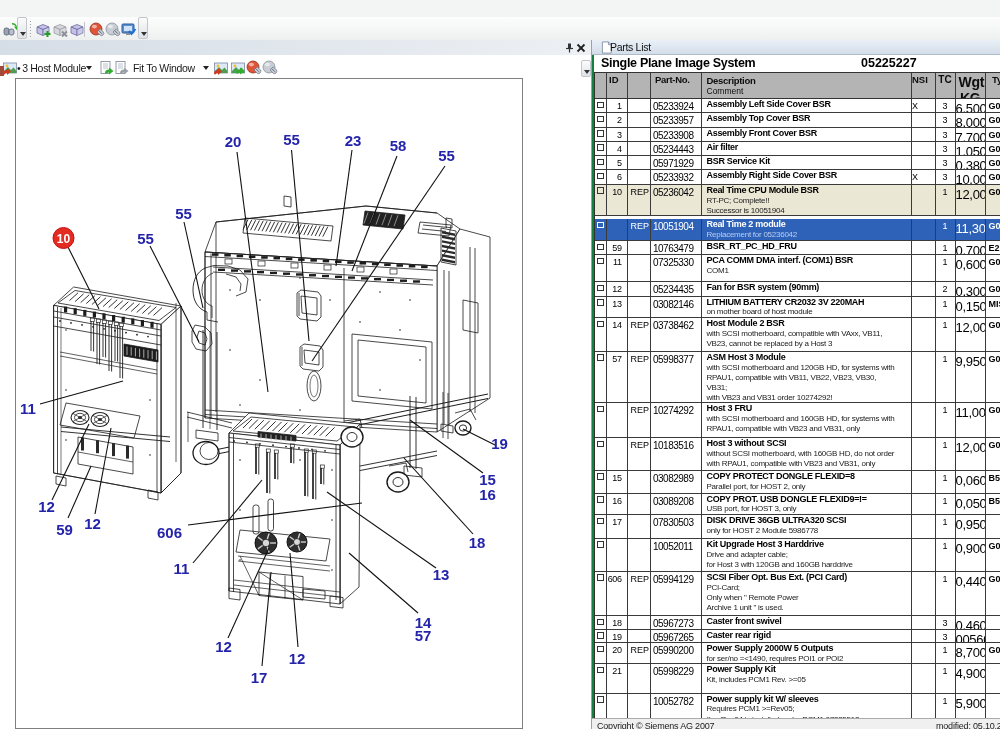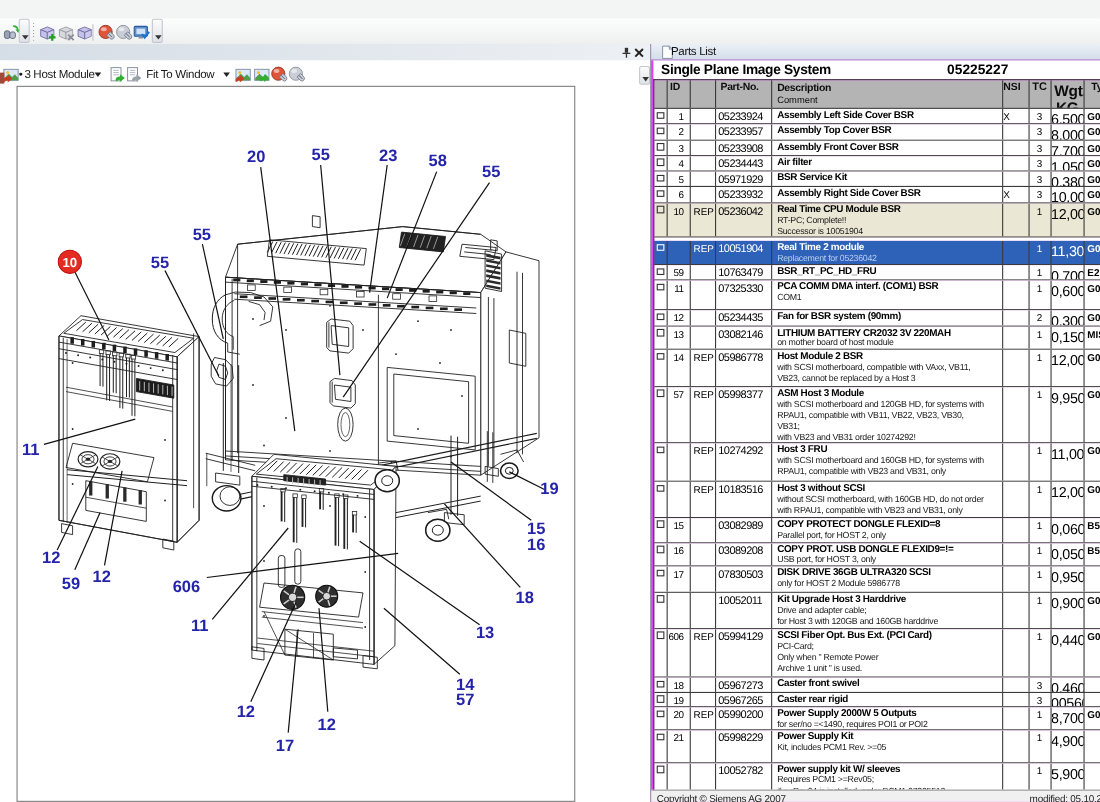--- a/index.html
+++ b/index.html
@@ -1,20 +1,20 @@
 <!DOCTYPE html>
 <html><head><meta charset="utf-8"><style>
 *{margin:0;padding:0;box-sizing:border-box}
 html,body{width:1000px;height:729px;overflow:hidden;background:#fff;
   font-family:"Liberation Sans",sans-serif;position:relative}
 .abs{position:absolute}
 .tri{width:0;height:0;border:3.5px solid transparent;border-top:4.5px solid #222}
 .t2txt{font-size:10.5px;letter-spacing:-0.3px;color:#1a1a1a;line-height:16px}
 
-#panel{left:591px;top:40px;width:409px;height:689px;border-left:1px solid #9aa2ac;background:#d946ef}
+#panel{left:591px;top:40px;width:409px;height:689px;border-left:1px solid #9aa2ac;background:#15803d}
 #tabbar{position:absolute;left:0;top:0;width:409px;height:15px;
   background:linear-gradient(180deg,#eaf0f7,#d3dde9);border-bottom:1px solid #aebbca}
 #tabbar span{position:absolute;left:18px;top:1px;font-size:10.5px;color:#111;letter-spacing:-0.3px}
 #title{position:absolute;left:2px;top:15px;width:407px;height:17px;background:#fff}
 #title b{position:absolute;left:7px;top:1px;font-size:12.5px;letter-spacing:-0.3px;color:#000}
 #title i{position:absolute;left:267px;top:1px;font-size:12.5px;font-weight:bold;font-style:normal;color:#000}
 #tbl{position:absolute;left:2px;top:32px;width:407px;border-top:1px solid #333;border-left:1px solid #333}
 .hrow{display:flex;height:26px;background:#b4b4b4;border-bottom:1px solid #333}
 .hrow .c{font-weight:bold;font-size:9.5px;color:#0d0d0d;padding-top:1px}
 .hrow .cm{font-weight:normal;font-size:8.5px;display:block}
@@ -795,21 +795,21 @@
         <div class="c c6">1</div>
         <div class="c c7">0,150</div>
         <div class="c c8">MIS</div>
       </div>
 <div class="row" style="height:33.5px">
         <div class="c c0">
           <span class="cb"></span>
         </div>
         <div class="c c1">14</div>
         <div class="c c2">REP</div>
-        <div class="c c3">05986778</div>
+        <div class="c c3">03738462</div>
         <div class="c c4">
           <div class="t">Host Module 2 BSR</div>
           <div class="m">with SCSI motherboard, compatible with VAxx, VB11,</div>
           <div class="m">VB23, cannot be replaced by a Host 3</div>
         </div>
         <div class="c c5"></div>
         <div class="c c6">1</div>
         <div class="c c7">12,000</div>
         <div class="c c8">G0</div>
       </div>

